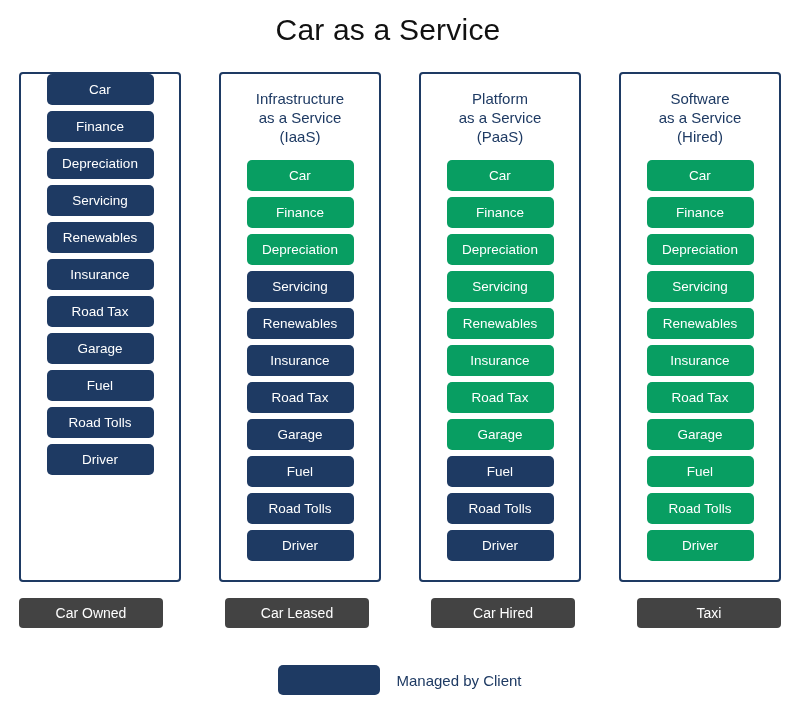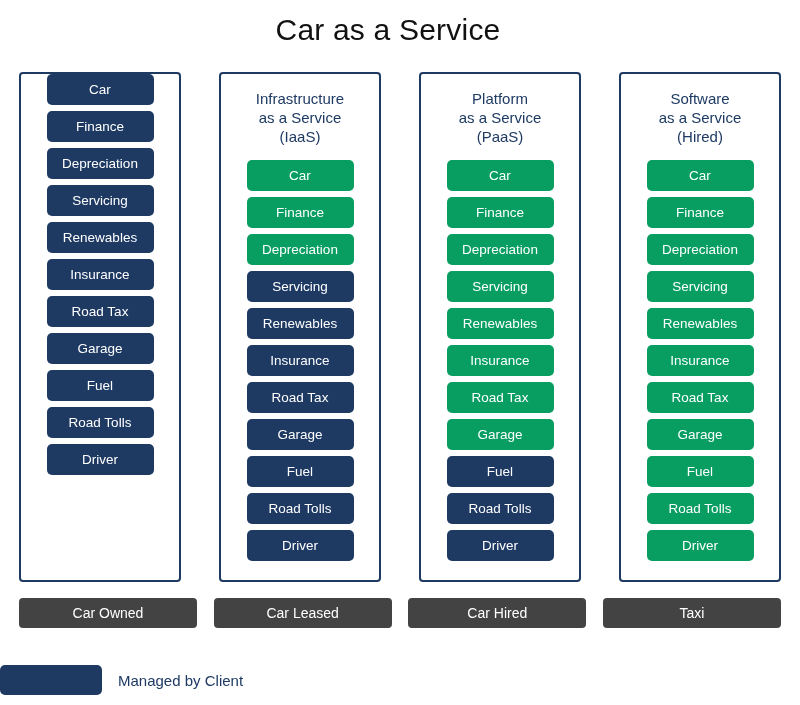--- a/index.html
+++ b/index.html
@@ -100,39 +100,39 @@
   
   .footers {
     position: absolute;
     top: 598px;
     left: 19px;
     width: 762px;
     display: flex;
     justify-content: space-between;
   }
   .footer-bar {
-    width: 178px;
+    width: 144px;
     height: 30px;
     background: #434343;
     border-radius: 4px;
     display: flex;
     align-items: center;
     justify-content: center;
     color: #ffffff;
     font-size: 14px;
   }
 
   
   .legend {
     position: absolute;
     top: 665px;
     left: 0;
     width: 800px;
     display: flex;
-    justify-content: flex-start;
+    justify-content: center;
     align-items: center;
     gap: 16px;
   }
   .legend-item {
     display: flex;
     align-items: center;
   }
   .legend-item + .legend-item { margin-left: 28px; }
   .legend-swatch {
     width: 102px;

